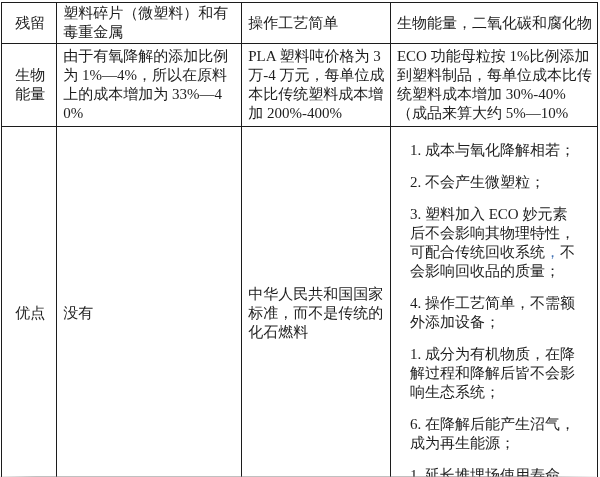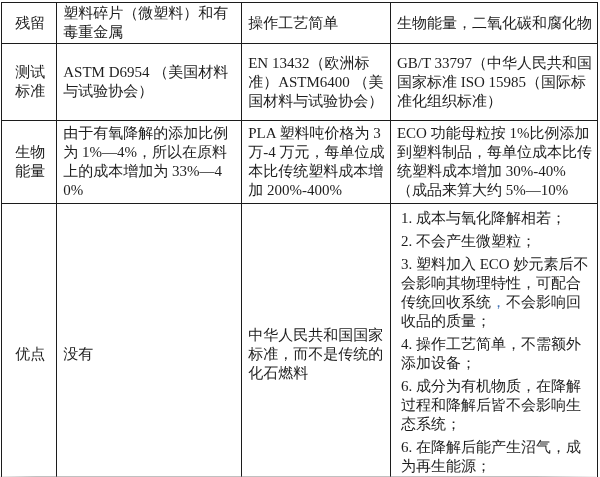--- a/index.html
+++ b/index.html
@@ -35,21 +35,21 @@
     text-align: center;
     padding: 1px 5px;
     word-break: keep-all;
     overflow-wrap: anywhere;
   }
   tr.r0 { height: 40px; }
   tr.r1 { height: 77px; }
   tr.r2 { height: 83px; }
   tr.r3 { height: 268px; }
   td.vtop { vertical-align: top; padding: 1px 4px 1px 5px; }
-  .adv { margin: 4px; }
+  .adv { margin: 13px; }
   .blue { color: var(--comma-blue); }
   .page-edge {
     position: absolute;
     left: 0; right: 4px; bottom: 0;
     height: 3px;
     background: linear-gradient(to right,
       rgba(140,140,140,0.15),
       rgba(140,140,140,0.55) 6%,
       rgba(140,140,140,0.55) 90%,
       rgba(140,140,140,0.1));
@@ -67,42 +67,36 @@
       <col style="width:148px">
       <col style="width:206px">
     </colgroup>
     <tbody>
       <tr class="r0">
         <td class="th">残留</td>
         <td>塑料碎片（微塑料）和有毒重金属</td>
         <td>操作工艺简单</td>
         <td>生物能量，二氧化碳和腐化物</td>
       </tr>
-      <tr class="r1">
-        <td class="th">测试标准</td>
-        <td>ASTM D6954 （美国材料与试验协会）</td>
-        <td>EN 13432（欧洲标准）ASTM6400 （美国材料与试验协会）</td>
-        <td>GB/T 33797（中华人民共和国国家标准 ISO 15985（国际标准化组织标准）</td>
-      </tr>
       <tr class="r2">
         <td class="th">生物能量</td>
         <td>由于有氧降解的添加比例为 1%—4%，所以在原料上的成本增加为 33%—40%</td>
         <td>PLA 塑料吨价格为 3 万-4 万元，每单位成本比传统塑料成本增加 200%-400%</td>
         <td>ECO 功能母粒按 1%比例添加到塑料制品，每单位成本比传统塑料成本增加 30%-40%（成品来算大约 5%—10%</td>
       </tr>
       <tr class="r3">
         <td class="th">优点</td>
         <td>没有</td>
         <td>中华人民共和国国家标准，而不是传统的化石燃料</td>
         <td class="vtop">
           <div class="adv">1. 成本与氧化降解相若；</div>
           <div class="adv">2. 不会产生微塑粒；</div>
           <div class="adv"><span>3. 塑料加入 ECO 妙元素后不会影响其物理特性，可配合传统回收系统</span><span class="blue">，</span><span>不会影响回收品的质量；</span></div>
           <div class="adv">4. 操作工艺简单，不需额外添加设备；</div>
-          <div class="adv">6. 成分为有机物质，在降解过程和降解后皆不会影响生态系统；</div>
+          <div class="adv">1. 成分为有机物质，在降解过程和降解后皆不会影响生态系统；</div>
           <div class="adv">6. 在降解后能产生沼气，成为再生能源；</div>
           <div class="adv">1. 延长堆埋场使用寿命</div>
         </td>
       </tr>
     </tbody>
   </table>
   <div class="page-edge"></div>
 </div>
 
 </body></html>

